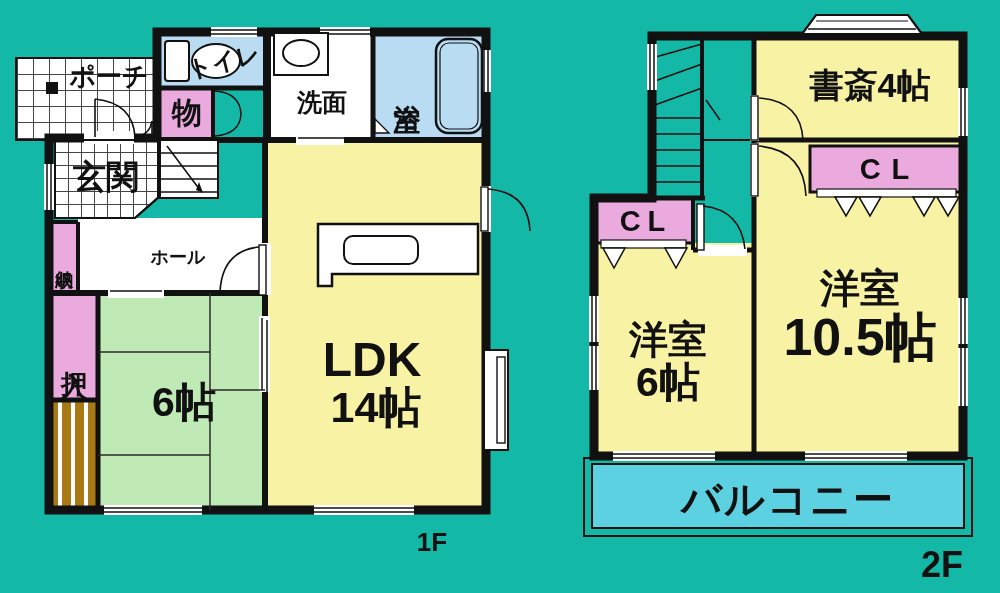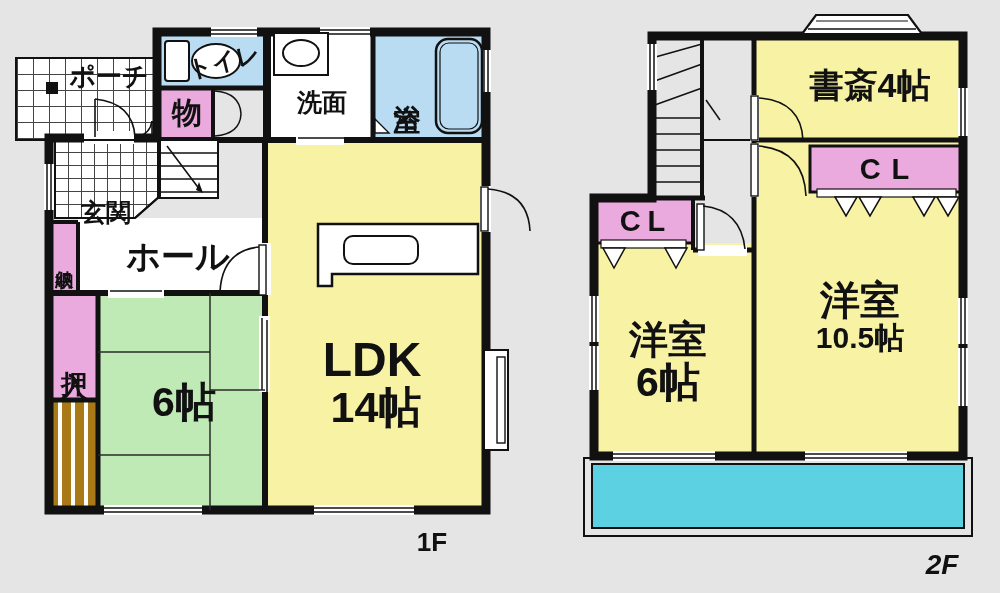--- a/index.html
+++ b/index.html
@@ -1,17 +1,17 @@
 <!DOCTYPE html>
 <html><head>
 <meta charset="utf-8">
 <style>
   html,body{margin:0;padding:0;background:#fff;}
   #canvas{
-    position:relative;width:1000px;height:593px;background:#e5e5e5;overflow:hidden;
+    position:relative;width:1000px;height:593px;background:#14b8a6;overflow:hidden;
     font-family:"Liberation Sans","DejaVu Sans",sans-serif;
   }
   .room{position:absolute;}
   .svglayer{position:absolute;left:0;top:0;z-index:5;pointer-events:none;}
   .lbl{
     position:absolute;z-index:10;transform:translate(-50%,-50%);
     font-weight:bold;color:#111;white-space:nowrap;line-height:1.04;text-align:center;
   }
   .vert{writing-mode:vertical-rl;text-orientation:upright;letter-spacing:1px;}
   
@@ -275,43 +275,44 @@
       <rect x="613" y="451" width="102" height="10" fill="#fff"></rect>
       <line x1="613" y1="454" x2="715" y2="454" stroke="#111" stroke-width="1.5"></line>
       <line x1="613" y1="458" x2="715" y2="458" stroke="#111" stroke-width="1.5"></line>
       <rect x="805" y="451" width="102" height="10" fill="#fff"></rect>
       <line x1="805" y1="454" x2="907" y2="454" stroke="#111" stroke-width="1.5"></line>
       <line x1="805" y1="458" x2="907" y2="458" stroke="#111" stroke-width="1.5"></line>
     </g>
   </svg>
 
   <div class="lbl" style="left:109px;top:77px;font-size:26px;">ポーチ</div>
-  <div class="lbl" style="left:106px;top:177px;font-size:25px;margin-top:35px;">玄関</div>
+  <div class="lbl" style="left:106px;top:177px;font-size:33px;">玄関</div>
   <div class="lbl" style="left:224px;top:62px;font-size:24px;transform:translate(-50%,-50%) rotate(-14deg);">トイレ</div>
   <div class="lbl" style="left:187px;top:113px;font-size:30px;">物</div>
   <div class="lbl" style="left:322px;top:102px;font-size:25px;">洗面</div>
   <div class="lbl vert" style="left:407px;top:84px;font-size:27px;">浴室</div>
-  <div class="lbl" style="left:178px;top:257px;font-size:34px;">ホール</div>
+  <div class="lbl" style="left:178px;top:257px;font-size:18px;">ホール</div>
   <div class="lbl vert" style="left:64px;top:257px;font-size:18px;">収納</div>
   <div class="lbl vert" style="left:74px;top:351px;font-size:26px;">押入</div>
   <div class="lbl" style="left:184px;top:402px;">
     <div style="font-size:41px;">6帖</div>
   </div>
   <div class="lbl" style="left:372px;top:366px;margin-top:16px;">
     <div style="font-size:48px;">LDK</div>
     <div style="font-size:43px;text-align:right;">14帖</div>
   </div>
   <div class="lbl" style="left:432px;top:543px;font-size:26px;">1F</div>
 
   <div class="lbl" style="left:870px;top:86px;font-size:34px;">書斎4帖</div>
   <div class="lbl" style="left:646px;top:221px;font-size:29px;letter-spacing:7px;">CL</div>
   <div class="lbl" style="left:890px;top:169px;font-size:29px;letter-spacing:11px;">CL</div>
   <div class="lbl" style="left:668px;top:362px;">
     <div style="font-size:39px;">洋室</div>
     <div style="font-size:41px;">6帖</div>
   </div>
   <div class="lbl" style="left:860px;top:316px;">
     <div style="font-size:40px;">洋室</div>
-    <div style="font-size:30px;">10.5帖</div>
+    <div style="font-size:52px;">10.5帖</div>
   </div>
-  <div class="lbl" style="left:942px;top:565px;font-size:28px;font-style:italic;">2F</div>
+  <div class="lbl" style="left:788px;top:500px;font-size:40px;letter-spacing:2px;">バルコニー</div>
+  <div class="lbl" style="left:942px;top:565px;font-size:36px;">2F</div>
 
 </div>
 
 </body></html>

